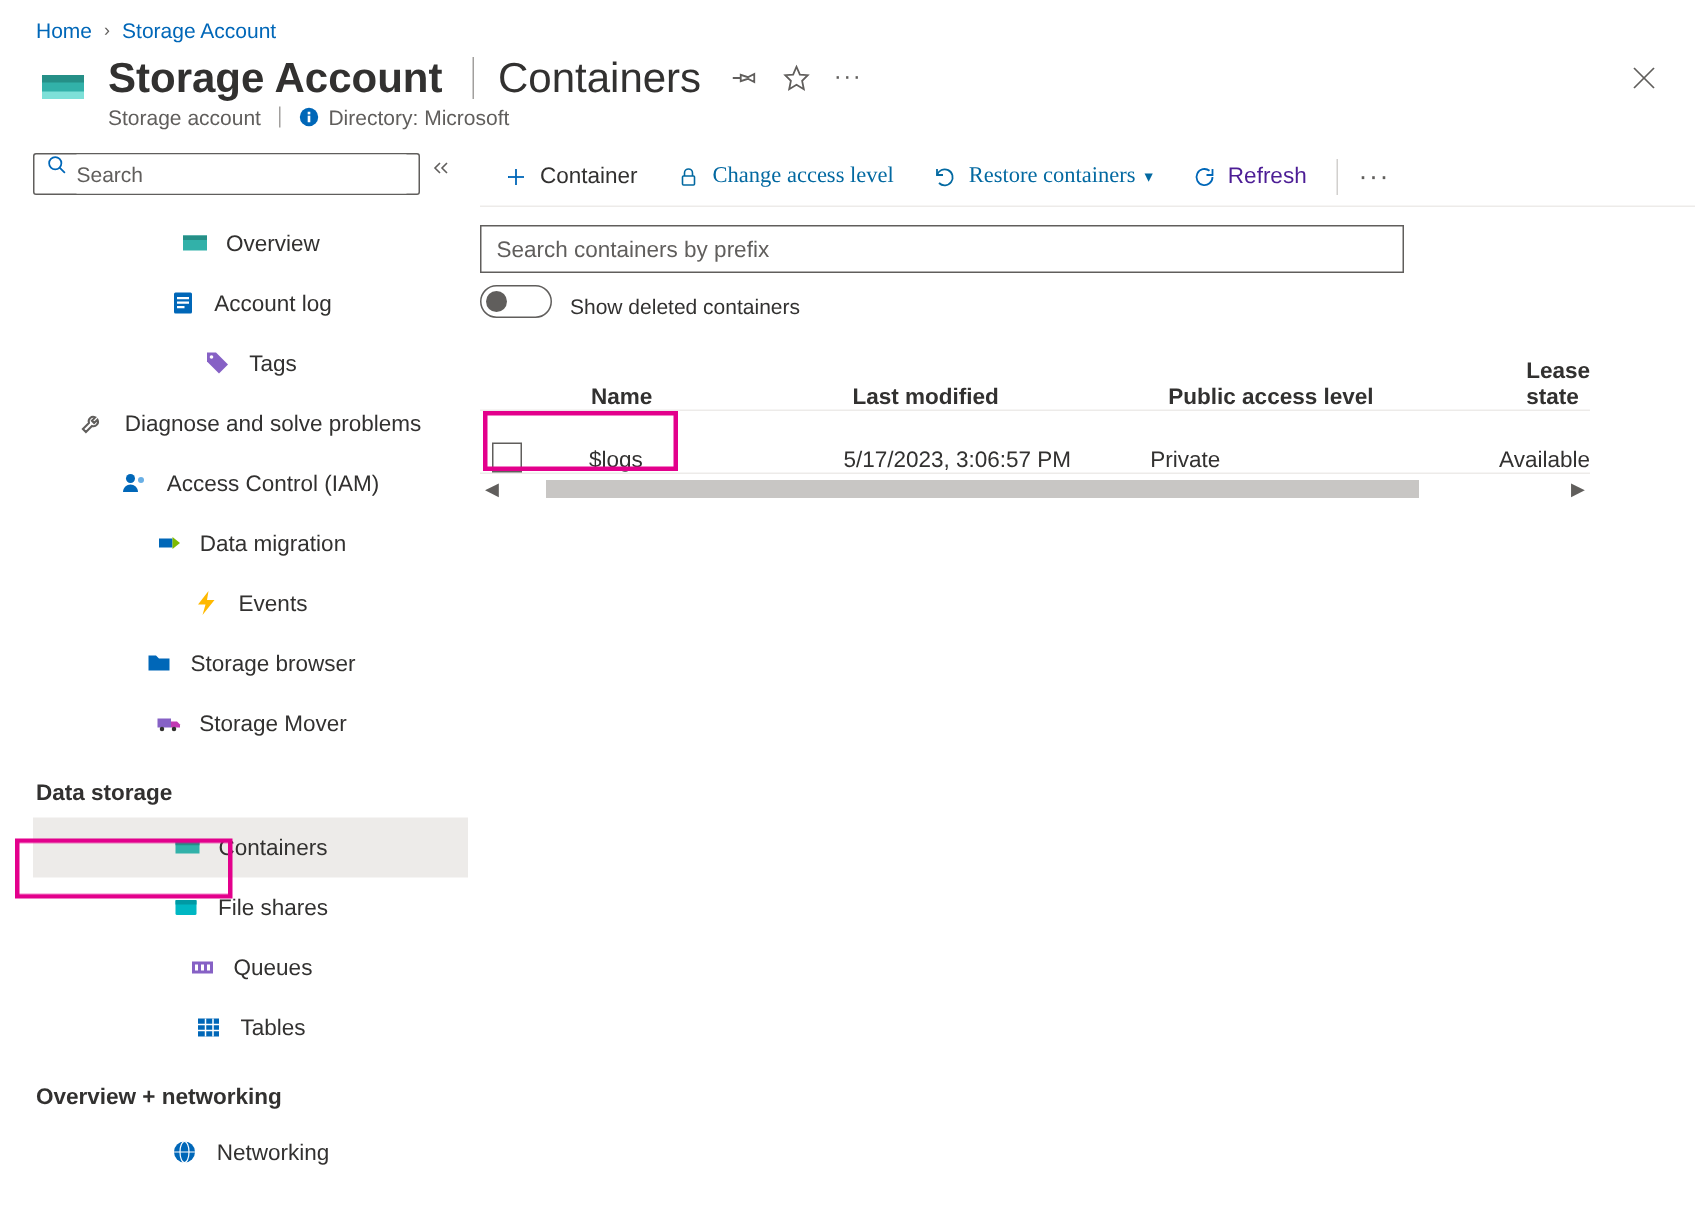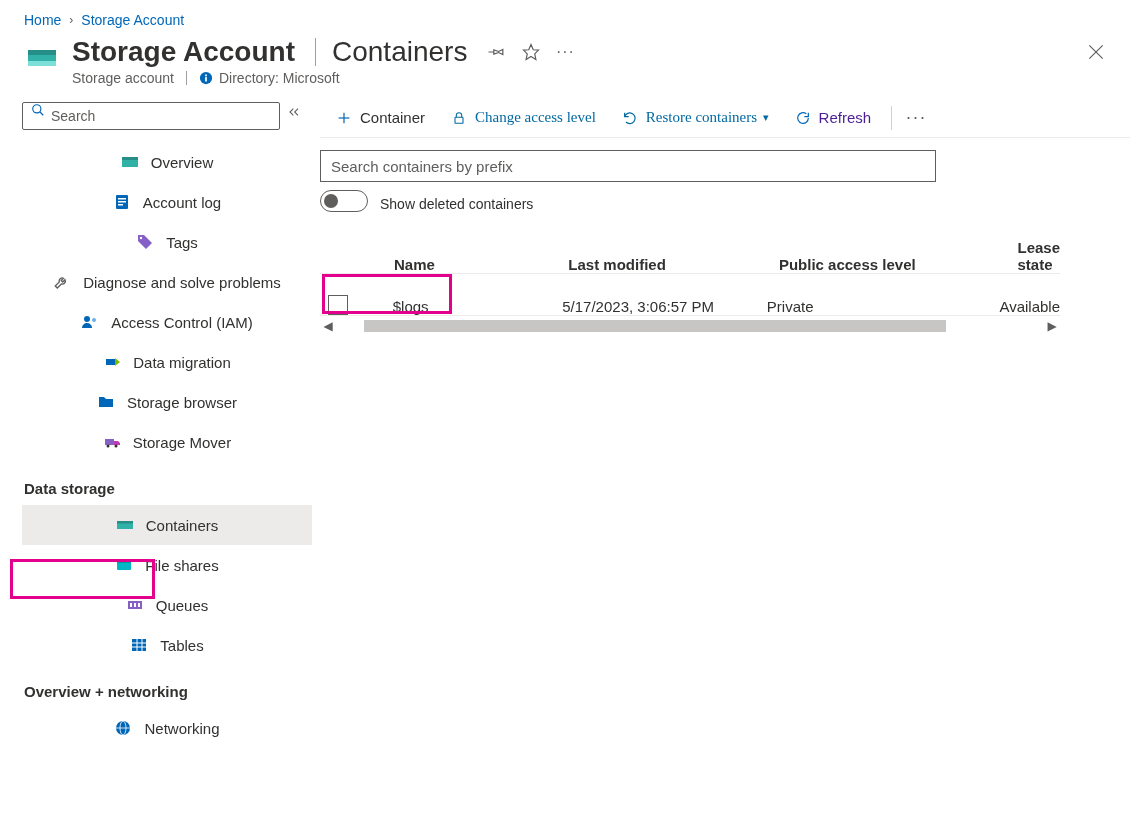--- a/index.html
+++ b/index.html
@@ -400,20 +400,28 @@
             <svg width="18" height="18" viewBox="0 0 18 18">
               <path d="M3 6h9v6H3z" fill="#0067b8"></path>
               <path d="M12 5l5 4-5 4z" fill="#7fba00"></path>
             </svg>
           </span>
         <span>Data migration</span>
       </div>
       <div class="nav-item">
         <span class="nicon">
             <svg width="18" height="18" viewBox="0 0 18 18">
+              <path d="M10 1L3 10h5l-2 7 8-10h-5z" fill="#ffb900"></path>
+            </svg>
+          </span>
+        <span>Events</span>
+      </div>
+      <div class="nav-item">
+        <span class="nicon">
+            <svg width="18" height="18" viewBox="0 0 18 18">
               <path d="M2 4h5l2 2h7v8H2z" fill="#0067b8"></path>
             </svg>
           </span>
         <span>Storage browser</span>
       </div>
       <div class="nav-item">
         <span class="nicon">
             <svg width="18" height="18" viewBox="0 0 18 18">
               <rect x="2" y="6" width="9" height="6" fill="#8661c5"></rect>
               <path d="M11 8h4l2 2v2h-6z" fill="#c239b3"></path>

